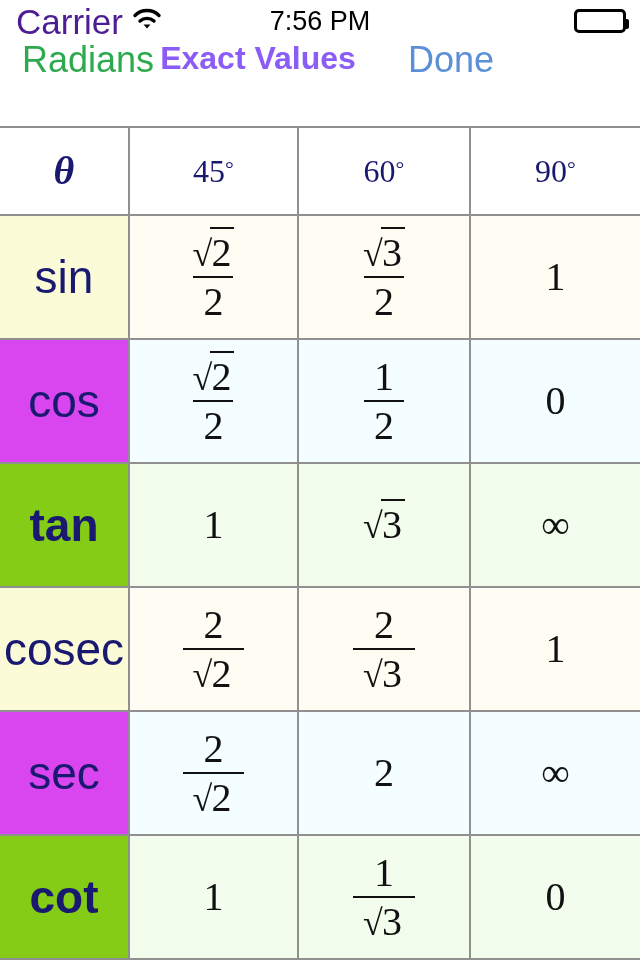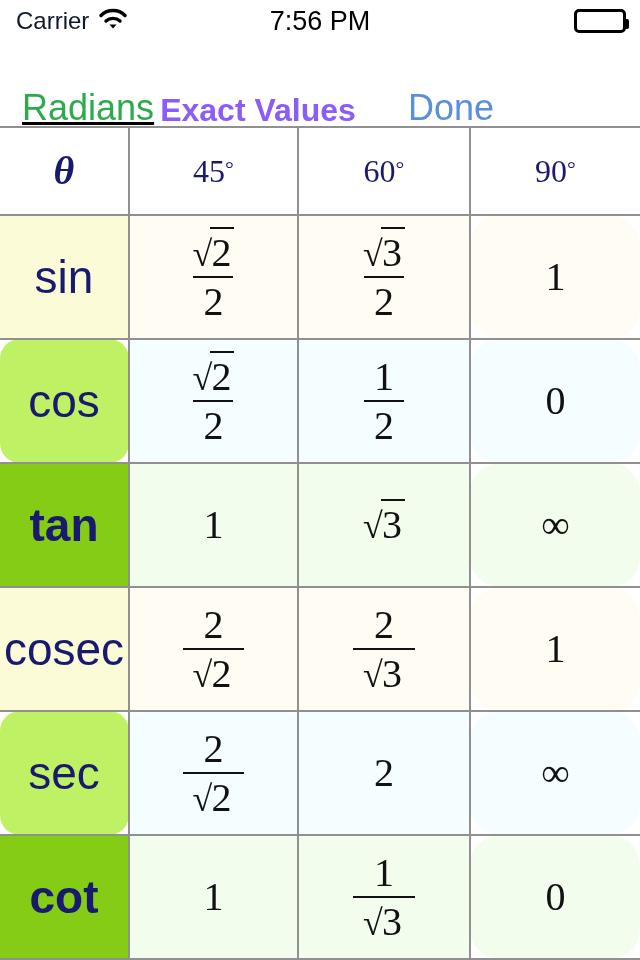--- a/index.html
+++ b/index.html
@@ -25,22 +25,22 @@
     position: relative;
     padding: 0 16px;
     background: #ffffff;
   }
   .status-left {
     display: flex;
     align-items: center;
     gap: 9px;
   }
   .carrier-label {
-    font-size: 24px;
-    color: #0f172a;
+    font-size: 35px;
+    color: #4c1d95;
     letter-spacing: 0px;
     line-height: 1;
   }
   .wifi-icon { display: block; }
   .status-time {
     position: absolute;
     left: 0; right: 0;
     text-align: center;
     font-size: 27px;
     color: #000000;
@@ -80,25 +80,24 @@
     background: #000;
     border-radius: 0 2px 2px 0;
   }
 
   
   .nav-bar {
     height: 84px;
     width: 516px;
     box-sizing: border-box;
     display: flex;
-    align-items: flex-end;
+    align-items: flex-start;
     position: relative;
     background: #ffffff;
     padding: 0 22px;
-    text-decoration: underline;
   }
   .nav-left-button {
     font-size: 36px;
     color: #2eaa4e;
     line-height: 1;
     white-space: nowrap;
   }
   .nav-title {
     position: absolute;
     left: 0; right: 0;
@@ -137,21 +136,21 @@
   table.values-table col.c-60    { width: 172px; }
   table.values-table col.c-90    { width: 170px; }
 
   table.values-table td {
     border-right: 2px solid #909090;
     border-bottom: 2px solid #909090;
     text-align: center;
     vertical-align: middle;
     padding: 0;
   }
-  table.values-table td:last-child { border-right: none; border-radius: 30px; }
+  table.values-table td:last-child { border-right: none; }
 
   tr.header-row td { height: 86px; background: #ffffff; }
   tr.data-row td   { height: 122px; }
 
   .hdr-cell {
     font-family: "Liberation Serif", serif;
     font-size: 32px;
     color: #191970;
     line-height: 1;
   }
@@ -209,21 +208,21 @@
   .radical .rad-sign { font-size: 36px; }
   .radical .rad-body {
     border-top: 2px solid #111;
     padding: 1px 3px 0 1px;
     margin-left: -2px;
   }
 
   
   .tint-yellow-label { background: #fbfbd8; }
   .tint-yellow-cell  { background: #fffdf3; }
-  .tint-cyan-label   { background: #bef264; border-radius: 20px; }
+  .tint-cyan-label   { background: #d946ef; }
   .tint-cyan-cell    { background: #f4fdff; }
   .tint-green-label  { background: #84cc16; font-weight: bold; }
   .tint-green-cell   { background: #f3fdee; }
 </style>
 </head>
 <body>
 
 <div class="status-bar">
   <div class="status-left">
     <span class="carrier-label">Carrier</span>

